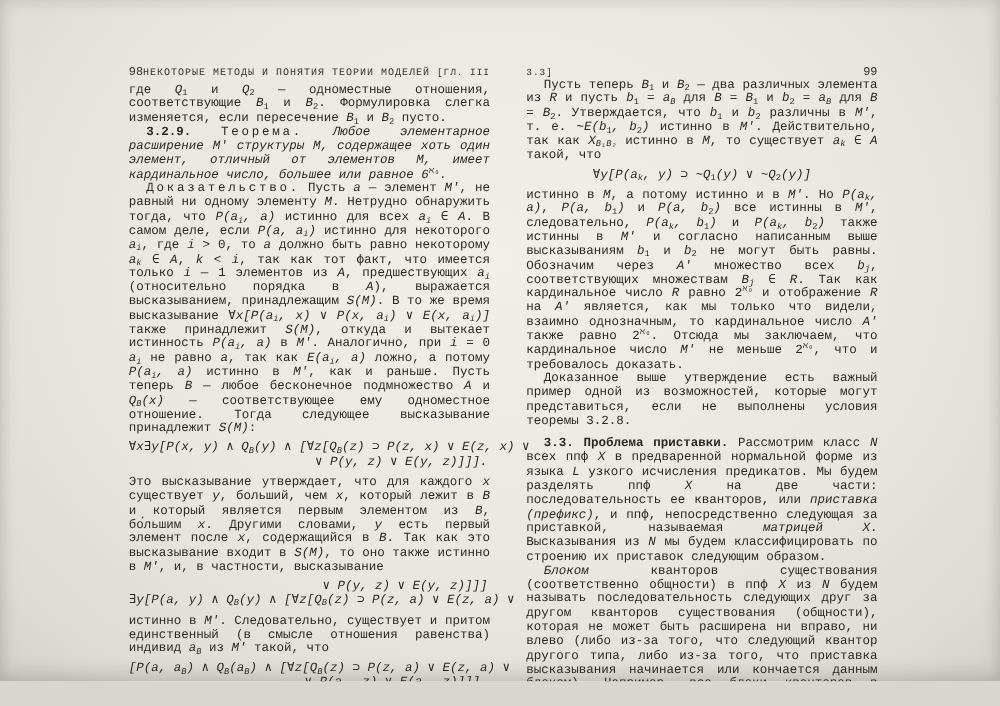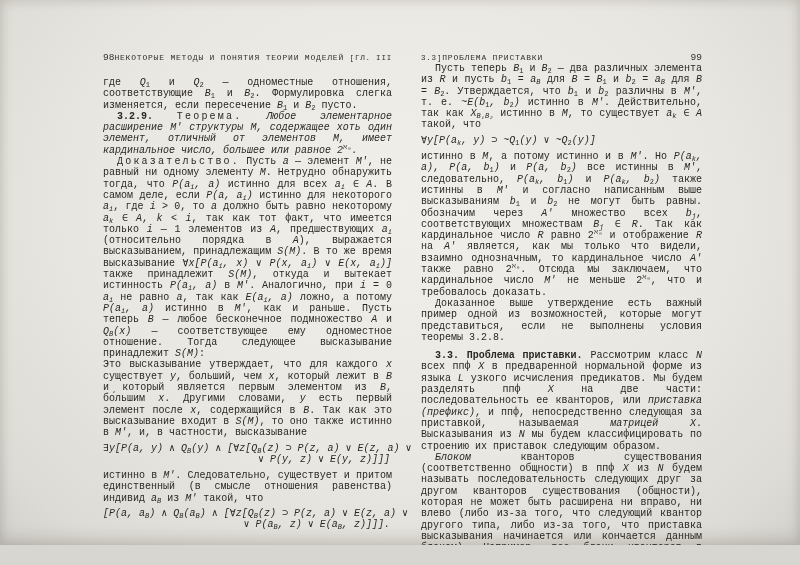--- a/index.html
+++ b/index.html
@@ -19,28 +19,28 @@
     margin-top:52px;font-size:8px;letter-spacing:.8px;color:#34312b;
     white-space:nowrap;
   }
   .pagehead .num{font-size:9.5px;letter-spacing:0;}
   .pagehead .mid{flex:1;text-align:left;}
   .pagehead .side{font-size:7.5px;}
   .body{
     text-align:justify;font-size:10px;line-height:11.3px;
     hyphens:auto;-webkit-hyphens:auto;
   }
-  .page-left .body{margin-top:14px;}
+  .page-left .body{margin-top:4px;}
   .page-right .body{}
   .para{text-align:justify;}
   .para.indent{text-indent:14px;}
   .formula{margin:4px 0 5px 0;}
   .fline{white-space:nowrap;}
   .fline.left{text-align:left;}
-  .fline.center{}
+  .fline.center{text-align:center;}
   .fline.right{text-align:right;padding-right:2px;}
   .it{font-style:italic;}
   .bd{font-weight:bold;}
   .spc{letter-spacing:2.2px;}
   sub,sup{line-height:0;font-size:7px;}
   sub{vertical-align:-2px;}
   sup{vertical-align:4px;}
   .sig{margin-top:7px;margin-left:5px;font-size:9.5px;}
 </style>
 </head>
@@ -49,39 +49,42 @@
 <div class="spread">
 
   <div class="page page-left">
     <div class="pagehead">
       <span class="num">98</span>
       <span class="mid">НЕКОТОРЫЕ МЕТОДЫ И ПОНЯТИЯ ТЕОРИИ МОДЕЛЕЙ</span>
       <span class="side">[ГЛ. III</span>
     </div>
     <div class="body">
         <div class="para"><span>где </span><span class="it">Q</span><sub>1</sub><span> и </span><span class="it">Q</span><sub>2</sub><span> — одноместные отношения, соответствующие </span><span class="it">B</span><sub>1</sub><span> и </span><span class="it">B</span><sub>2</sub><span>. Формулировка слегка изменяется, если пересечение </span><span class="it">B</span><sub>1</sub><span> и </span><span class="it">B</span><sub>2</sub><span> пусто.</span></div>
-        <div class="para indent"><span class="bd">3.2.9. </span><span class="spc">Теорема.</span><span class="it"> Любое элементарное расширение M′ структуры M, содержащее хоть один элемент, отличный от элементов M, имеет кардинальное число, большее или равное 2</span><sup>ℵ₀</sup><span class="it">.</span></div>
+        <div class="para indent"><span class="bd">3.2.9. </span><span class="spc">Теорема.</span><span class="it"> Любое элементарное расширение M′ структуры M, содержащее хоть один элемент, отличный от элементов M, имеет кардинальное число, большее или равное 6</span><sup>ℵ₀</sup><span class="it">.</span></div>
         <div class="para indent"><span class="spc">Доказательство.</span><span> Пусть </span><span class="it">a</span><span> — элемент </span><span class="it">M′</span><span>, не равный ни одному элементу </span><span class="it">M</span><span>. Нетрудно обнаружить тогда, что </span><span class="it">P(a</span><sub class="it">i</sub><span class="it">, a)</span><span> истинно для всех </span><span class="it">a</span><sub class="it">i</sub><span> ∈ </span><span class="it">A</span><span>. В самом деле, если </span><span class="it">P(a, a</span><sub class="it">i</sub><span class="it">)</span><span> истинно для некоторого </span><span class="it">a</span><sub class="it">i</sub><span>, где </span><span class="it">i</span><span> &gt; 0, то </span><span class="it">a</span><span> должно быть равно некоторому </span><span class="it">a</span><sub class="it">k</sub><span> ∈ </span><span class="it">A</span><span>, </span><span class="it">k</span><span> &lt; </span><span class="it">i</span><span>, так как тот факт, что имеется только </span><span class="it">i</span><span> — 1 элементов из </span><span class="it">A</span><span>, предшествующих </span><span class="it">a</span><sub class="it">i</sub><span> (относительно порядка в </span><span class="it">A</span><span>), выражается высказыванием, принадлежащим </span><span class="it">S(M)</span><span>. В то же время высказывание </span><span class="it">∀x[P(a</span><sub class="it">i</sub><span class="it">, x) ∨ P(x, a</span><sub class="it">i</sub><span class="it">) ∨ E(x, a</span><sub class="it">i</sub><span class="it">)]</span><span> также принадлежит </span><span class="it">S(M)</span><span>, откуда и вытекает истинность </span><span class="it">P(a</span><sub class="it">i</sub><span class="it">, a)</span><span> в </span><span class="it">M′</span><span>. Аналогично, при </span><span class="it">i</span><span> = 0 </span><span class="it">a</span><sub class="it">i</sub><span> не равно </span><span class="it">a</span><span>, так как </span><span class="it">E(a</span><sub class="it">i</sub><span class="it">, a)</span><span> ложно, а потому </span><span class="it">P(a</span><sub class="it">i</sub><span class="it">, a)</span><span> истинно в </span><span class="it">M′</span><span>, как и раньше. Пусть теперь </span><span class="it">B</span><span> — любое бесконечное подмножество </span><span class="it">A</span><span> и </span><span class="it">Q</span><sub class="it">B</sub><span class="it">(x)</span><span> — соответствующее ему одноместное отношение. Тогда следующее высказывание принадлежит </span><span class="it">S(M)</span><span>:</span></div>
+        <div class="formula">
+          <div class="fline left"><span class="it">∀x∃y[P(x, y) ∧ Q</span><sub class="it">B</sub><span class="it">(y) ∧ [∀z[Q</span><sub class="it">B</sub><span class="it">(z) ⊃ P(z, x) ∨ E(z, x) ∨</span></div>
+          <div class="fline right"><span class="it">∨ P(y, z) ∨ E(y, z)]]].</span></div>
+        </div>
         <div class="para"><span>Это высказывание утверждает, что для каждого </span><span class="it">x</span><span> существует </span><span class="it">y</span><span>, больший, чем </span><span class="it">x</span><span>, который лежит в </span><span class="it">B</span><span> и который является первым элементом из </span><span class="it">B</span><span>, бо́льшим </span><span class="it">x</span><span>. Другими словами, </span><span class="it">y</span><span> есть первый элемент после </span><span class="it">x</span><span>, содержащийся в </span><span class="it">B</span><span>. Так как это высказывание входит в </span><span class="it">S(M)</span><span>, то оно также истинно в </span><span class="it">M′</span><span>, и, в частности, высказывание</span></div>
         <div class="formula">
+          <div class="fline right"><span class="it">∨ P(y, z) ∨ E(y, z)]]]</span></div>
           <div class="fline left"><span class="it">∃y[P(a, y) ∧ Q</span><sub class="it">B</sub><span class="it">(y) ∧ [∀z[Q</span><sub class="it">B</sub><span class="it">(z) ⊃ P(z, a) ∨ E(z, a) ∨</span></div>
-          <div class="fline right"><span class="it">∨ P(y, z) ∨ E(y, z)]]]</span></div>
         </div>
         <div class="para"><span>истинно в </span><span class="it">M′</span><span>. Следовательно, существует и притом единственный (в смысле отношения равенства) индивид </span><span class="it">a</span><sub class="it">B</sub><span> из </span><span class="it">M′</span><span> такой, что</span></div>
         <div class="formula">
           <div class="fline left"><span class="it">[P(a, a</span><sub class="it">B</sub><span class="it">) ∧ Q</span><sub class="it">B</sub><span class="it">(a</span><sub class="it">B</sub><span class="it">) ∧ [∀z[Q</span><sub class="it">B</sub><span class="it">(z) ⊃ P(z, a) ∨ E(z, a) ∨</span></div>
           <div class="fline right"><span class="it">∨ P(a</span><sub class="it">B</sub><span class="it">, z) ∨ E(a</span><sub class="it">B</sub><span class="it">, z)]]].</span></div>
         </div>
       </div>
   </div>
 
   <div class="page page-right">
     <div class="pagehead">
       <span class="side">3.3]</span>
-      <span class="mid">ПРОБЛЕМА ПРИСТАВКИ</span>
       <span class="num">99</span>
     </div>
     <div class="body">
         <div class="para indent"><span>Пусть теперь </span><span class="it">B</span><sub>1</sub><span> и </span><span class="it">B</span><sub>2</sub><span> — два различных элемента из </span><span class="it">R</span><span> и пусть </span><span class="it">b</span><sub>1</sub><span> = </span><span class="it">a</span><sub class="it">B</sub><span> для </span><span class="it">B</span><span> = </span><span class="it">B</span><sub>1</sub><span> и </span><span class="it">b</span><sub>2</sub><span> = </span><span class="it">a</span><sub class="it">B</sub><span> для </span><span class="it">B</span><span> = </span><span class="it">B</span><sub>2</sub><span>. Утверждается, что </span><span class="it">b</span><sub>1</sub><span> и </span><span class="it">b</span><sub>2</sub><span> различны в </span><span class="it">M′</span><span>, т. е. ~</span><span class="it">E(b</span><sub>1</sub><span class="it">, b</span><sub>2</sub><span class="it">)</span><span> истинно в </span><span class="it">M′</span><span>. Действительно, так как </span><span class="it">X</span><sub class="it">B₁B₂</sub><span> истинно в </span><span class="it">M</span><span>, то существует </span><span class="it">a</span><sub class="it">k</sub><span> ∈ </span><span class="it">A</span><span> такой, что</span></div>
         <div class="formula">
           <div class="fline center"><span class="it">∀y[P(a</span><sub class="it">k</sub><span class="it">, y) ⊃ ~Q</span><sub>1</sub><span class="it">(y) ∨ ~Q</span><sub>2</sub><span class="it">(y)]</span></div>
         </div>
         <div class="para"><span>истинно в </span><span class="it">M</span><span>, а потому истинно и в </span><span class="it">M′</span><span>. Но </span><span class="it">P(a</span><sub class="it">k</sub><span class="it">, a)</span><span>, </span><span class="it">P(a, b</span><sub>1</sub><span class="it">)</span><span> и </span><span class="it">P(a, b</span><sub>2</sub><span class="it">)</span><span> все истинны в </span><span class="it">M′</span><span>, следовательно, </span><span class="it">P(a</span><sub class="it">k</sub><span class="it">, b</span><sub>1</sub><span class="it">)</span><span> и </span><span class="it">P(a</span><sub class="it">k</sub><span class="it">, b</span><sub>2</sub><span class="it">)</span><span> также истинны в </span><span class="it">M′</span><span> и согласно написанным выше высказываниям </span><span class="it">b</span><sub>1</sub><span> и </span><span class="it">b</span><sub>2</sub><span> не могут быть равны. Обозначим через </span><span class="it">A′</span><span> множество всех </span><span class="it">b</span><sub class="it">j</sub><span>, соответствующих множествам </span><span class="it">B</span><sub class="it">j</sub><span> ∈ </span><span class="it">R</span><span>. Так как кардинальное число </span><span class="it">R</span><span> равно 2</span><sup>ℵ₀</sup><span> и отображение </span><span class="it">R</span><span> на </span><span class="it">A′</span><span> является, как мы только что видели, взаимно однозначным, то кардинальное число </span><span class="it">A′</span><span> также равно 2</span><sup>ℵ₀</sup><span>. Отсюда мы заключаем, что кардинальное число </span><span class="it">M′</span><span> не меньше 2</span><sup>ℵ₀</sup><span>, что и требовалось доказать.</span></div>
         <div class="para indent"><span>Доказанное выше утверждение есть важный пример одной из возможностей, которые могут представиться, если не выполнены условия теоремы 3.2.8.</span></div>
         <div class="para indent" style="margin-top: 7px;"><span class="bd">3.3. Проблема приставки.</span><span> Рассмотрим класс </span><span class="it">N</span><span> всех ппф </span><span class="it">X</span><span> в предваренной нормальной форме из языка </span><span class="it">L</span><span> узкого исчисления предикатов. Мы будем разделять ппф </span><span class="it">X</span><span> на две части: последовательность ее кванторов, или </span><span class="it">приставка (префикс)</span><span>, и ппф, непосредственно следующая за приставкой, называемая </span><span class="it">матрицей X</span><span>. Высказывания из </span><span class="it">N</span><span> мы будем классифицировать по строению их приставок следующим образом.</span></div>

